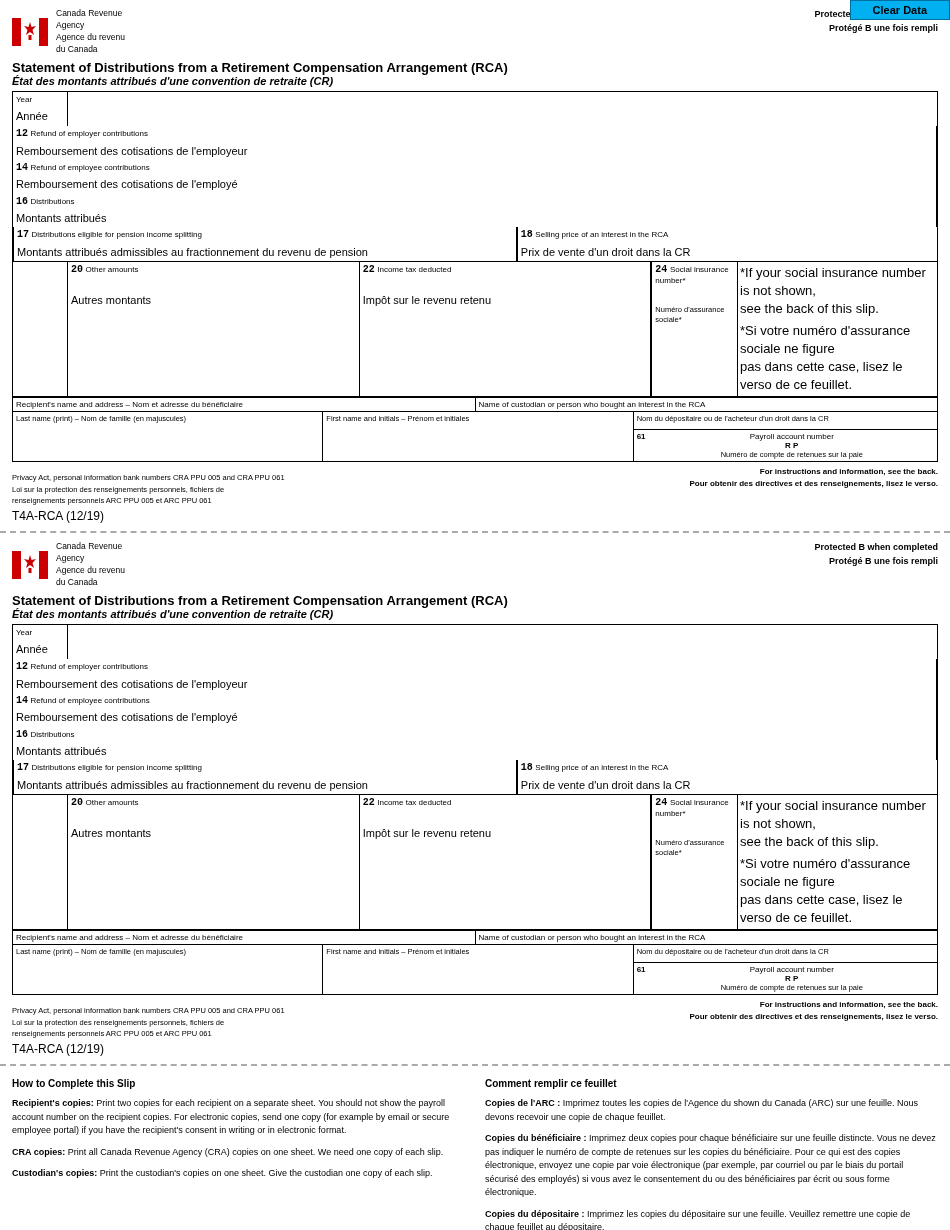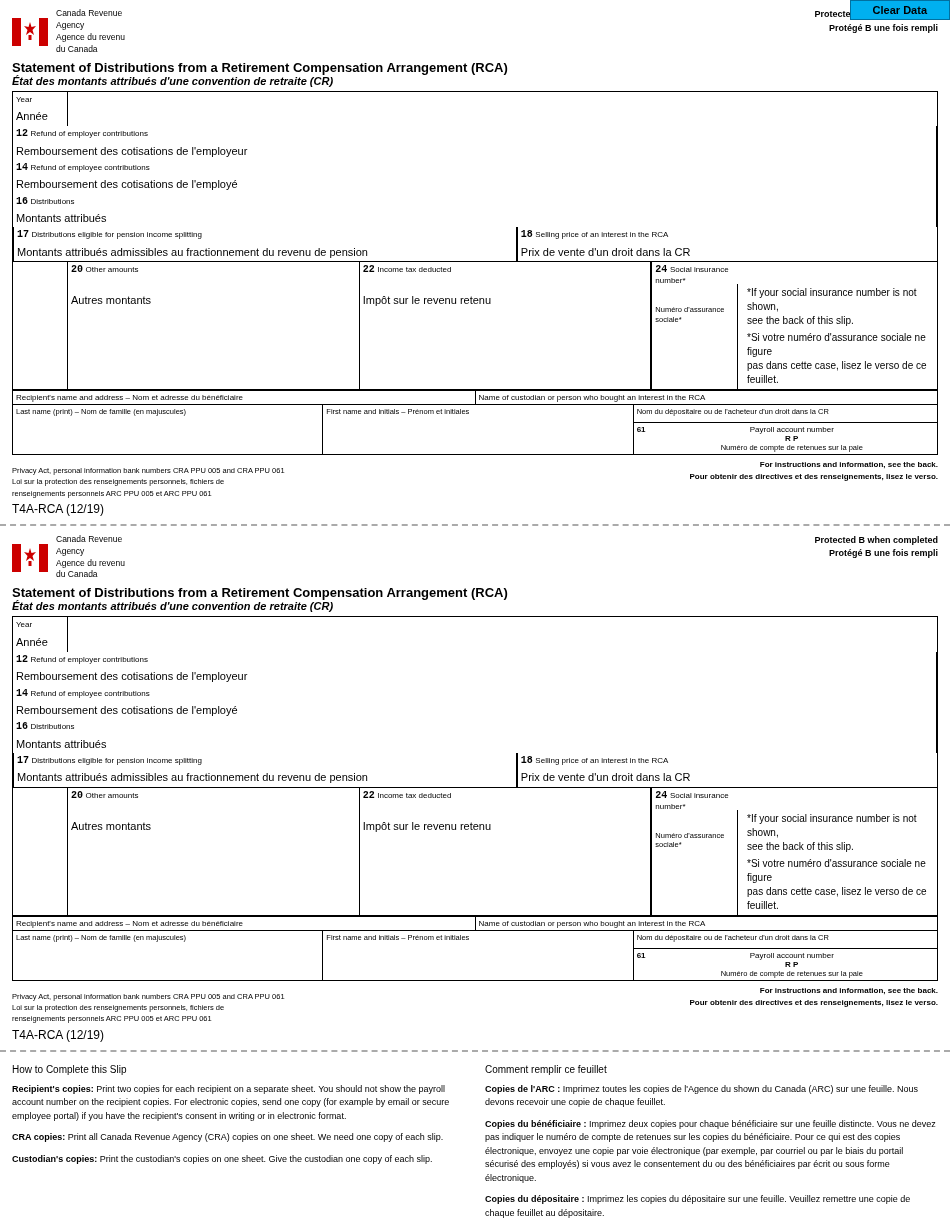--- a/index.html
+++ b/index.html
@@ -119,25 +119,24 @@
       border-right: none;
     }
 
     .bottom-data-row {
       display: flex;
       border-bottom: 1px solid #000;
     }
 
     .sin-note-cell {
       border-left: 1px solid #000;
-      padding: 2px 9px;
-      font-size: 10px;
+      padding: 2px 2px;
+      font-size: 13px;
       line-height: 1.4;
       width: 200px;
-      margin-top: 22px;
     }
 
     .privacy-text {
       font-size: 7.5px;
       line-height: 1.5;
       margin-top: 6px;
     }
     .privacy-right {
       font-size: 8px;
       font-weight: bold;
@@ -163,21 +162,21 @@
       display: flex;
       gap: 20px;
     }
     .instructions-col {
       flex: 1;
       font-size: 9px;
       line-height: 1.5;
     }
     .instructions-col h3 {
       font-size: 10px;
-      font-weight: normal;
+      font-weight: bold;
       margin-bottom: 6px;
     }
     .instructions-col p {
       margin-bottom: 8px;
     }
     .instructions-col strong {
       font-weight: bold;
     }
 
     

